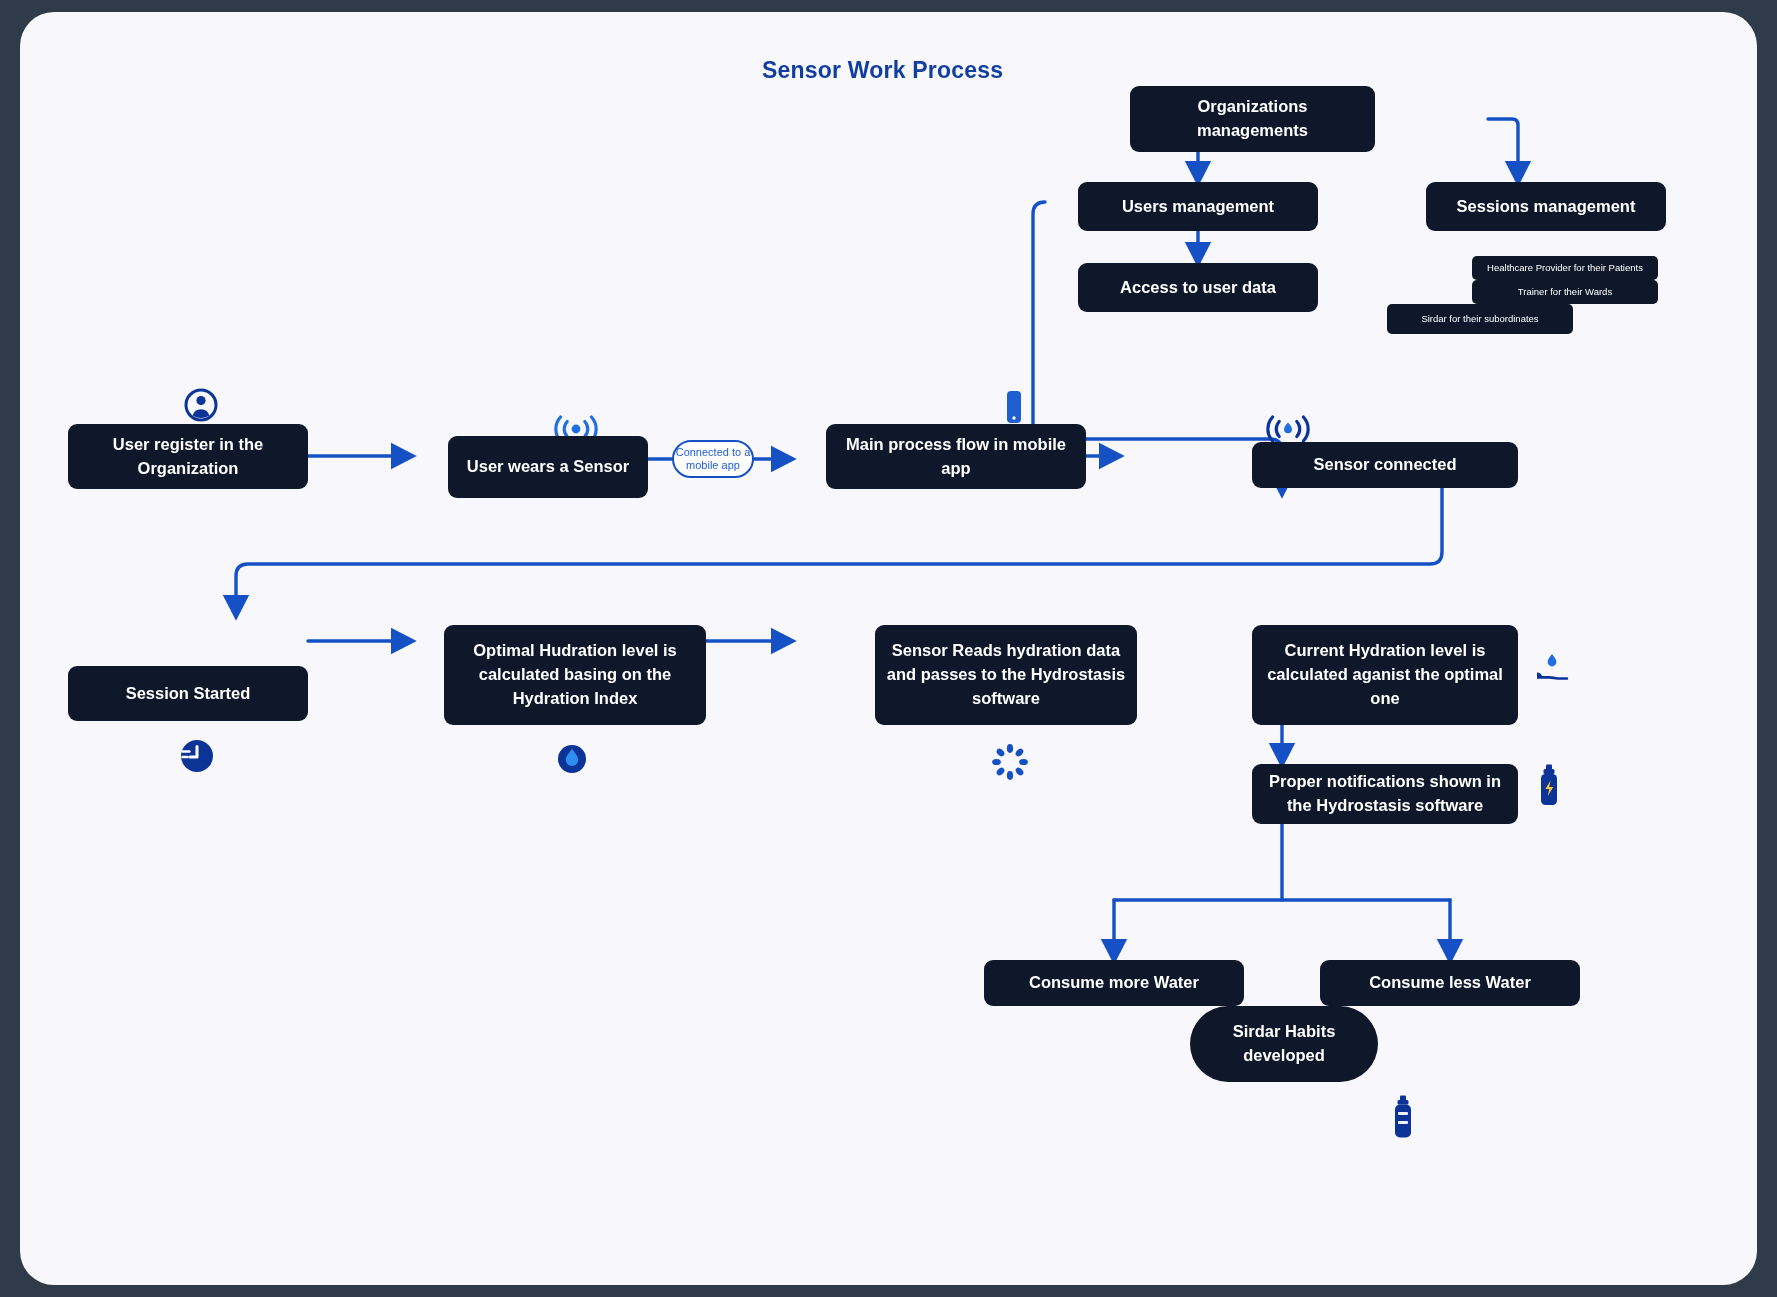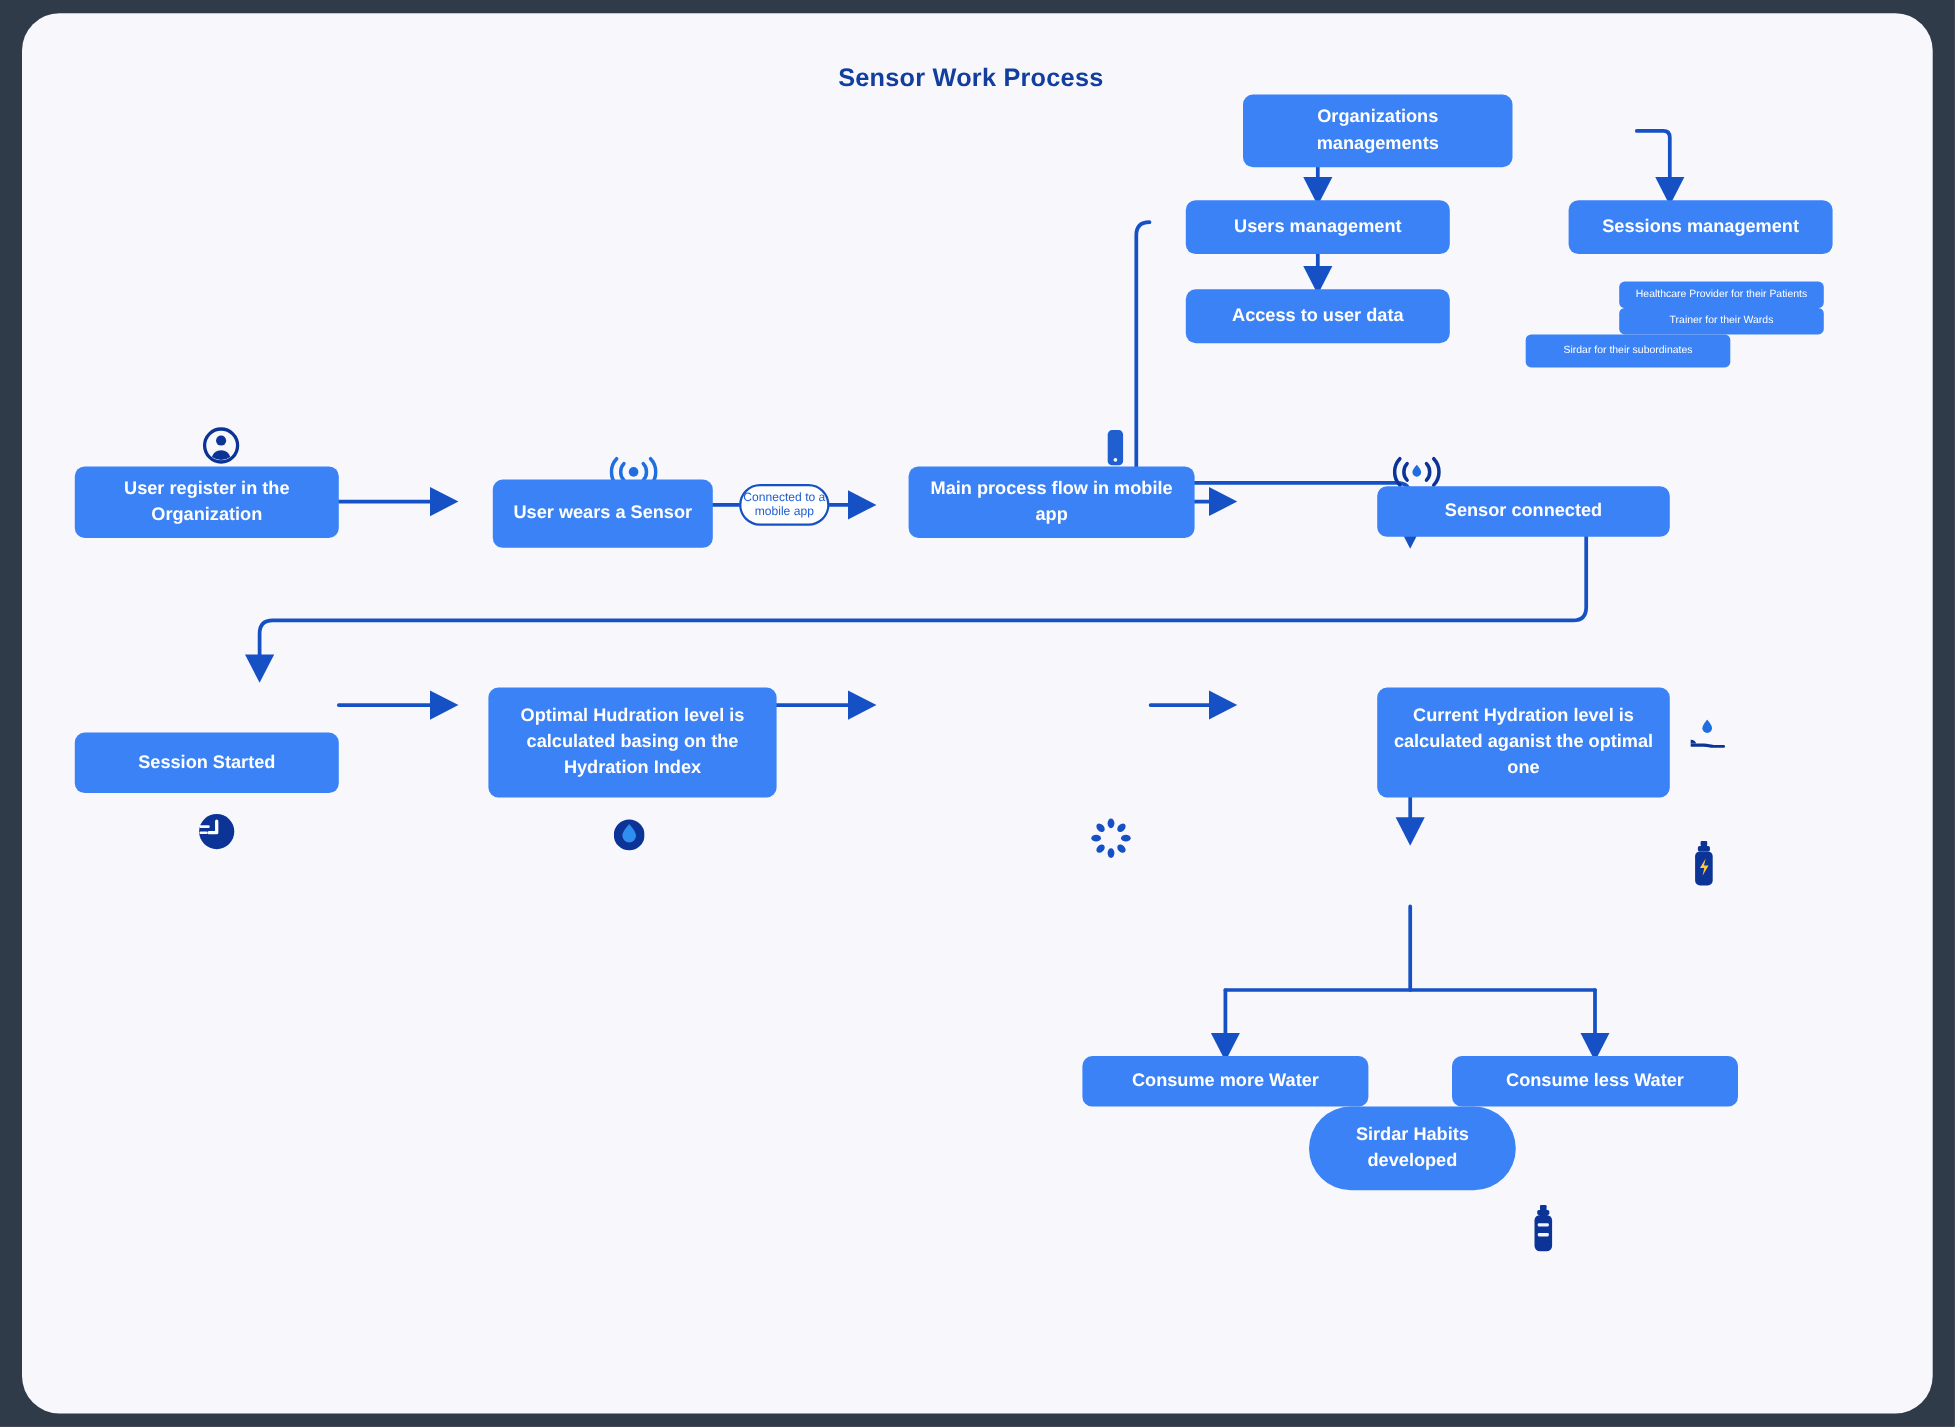--- a/index.html
+++ b/index.html
@@ -17,21 +17,21 @@
   #wires{position:absolute;left:0;top:0;width:1737px;height:1273px;pointer-events:none;}
 
   .title{
     position:absolute;
     color:#123ea0;font-size:23px;font-weight:bold;
     letter-spacing:.2px;white-space:nowrap;
   }
 
   .node{
     position:absolute;
-    background:#3b82f6;
+    background:#0f172a;
     color:#ffffff;
     border-radius:9px;
     display:flex;align-items:center;justify-content:center;
     text-align:center;
     font-size:16.5px;font-weight:bold;
     line-height:1.45;
     padding:6px 10px;
     box-sizing:border-box;
   }
   .node.pill{border-radius:40px;}
@@ -164,20 +164,21 @@
     <path d="M4.5 14.5h7M4.5 20h5" stroke="#ffffff" stroke-width="2.4" stroke-linecap="round"></path>
   </svg>
 
   <div class="node" style="left:424px;top:613px;width:262px;height:100px;">Optimal Hudration level is calculated basing on the Hydration Index</div>
 
   <svg class="ico" style="left:538px;top:730px;" width="28" height="34" viewBox="0 0 28 34">
     <circle cx="14" cy="17" r="14" fill="#0b3496"></circle>
     <path d="M14 7c4.2 5 6.2 8 6.2 10.8a6.2 6.2 0 0 1-12.4 0C7.8 15 9.8 12 14 7z" fill="#2f8ef0"></path>
   </svg>
 
+  <div class="node" style="left:855px;top:613px;width:262px;height:100px;">Sensor Reads hydration data and passes to the Hydrostasis software</div>
 
   <svg class="ico" style="left:970px;top:730px;" width="40" height="40" viewBox="0 0 40 40">
     <g fill="#1551c4">
       <ellipse cx="20" cy="6.5" rx="3.1" ry="4.4"></ellipse>
       <ellipse cx="29.5" cy="10.5" rx="3.1" ry="4.4" transform="rotate(45 29.5 10.5)"></ellipse>
       <ellipse cx="33.5" cy="20" rx="4.4" ry="3.1"></ellipse>
       <ellipse cx="29.5" cy="29.5" rx="3.1" ry="4.4" transform="rotate(-45 29.5 29.5)"></ellipse>
       <ellipse cx="20" cy="33.5" rx="3.1" ry="4.4"></ellipse>
       <ellipse cx="10.5" cy="29.5" rx="3.1" ry="4.4" transform="rotate(45 10.5 29.5)"></ellipse>
       <ellipse cx="6.5" cy="20" rx="4.4" ry="3.1"></ellipse>
@@ -186,20 +187,21 @@
   </svg>
 
   <div class="node" style="left:1232px;top:613px;width:266px;height:100px;">Current Hydration level is calculated aganist the optimal one</div>
 
   <svg class="ico" style="left:1514px;top:640px;" width="36" height="34" viewBox="0 0 36 34">
     <path d="M18 2c2.9 3.6 4.4 5.9 4.4 8a4.4 4.4 0 0 1-8.8 0c0-2.1 1.5-4.4 4.4-8z" fill="#1f6fe0"></path>
     <path d="M3 24h12c4 0 6 1.2 9 1.2h9c1.6 0 1.6 2.6 0 2.6h-9c-4 0-5.6-1-9-1H3z" fill="#0b3496"></path>
     <path d="M3 20.5a5 5 0 0 1 5 3.5H3z" fill="#0b3496"></path>
   </svg>
 
+  <div class="node" style="left:1232px;top:752px;width:266px;height:60px;">Proper notifications shown in the Hydrostasis software</div>
 
   <svg class="ico" style="left:1516px;top:752px;" width="26" height="44" viewBox="0 0 26 44">
     <rect x="10" y="0.5" width="6" height="5" rx="1" fill="#0b3496"></rect>
     <rect x="7.5" y="5" width="11" height="5" rx="1.6" fill="#0b3496"></rect>
     <rect x="5" y="10" width="16" height="31" rx="4.5" fill="#0b3496"></rect>
     <path d="M14.6 16.5l-5.2 8.6h3.9l-1.5 7 5.4-9.2h-4.1z" fill="#ffc83a"></path>
   </svg>
 
   <div class="node" style="left:964px;top:948px;width:260px;height:46px;">Consume more Water</div>
 

